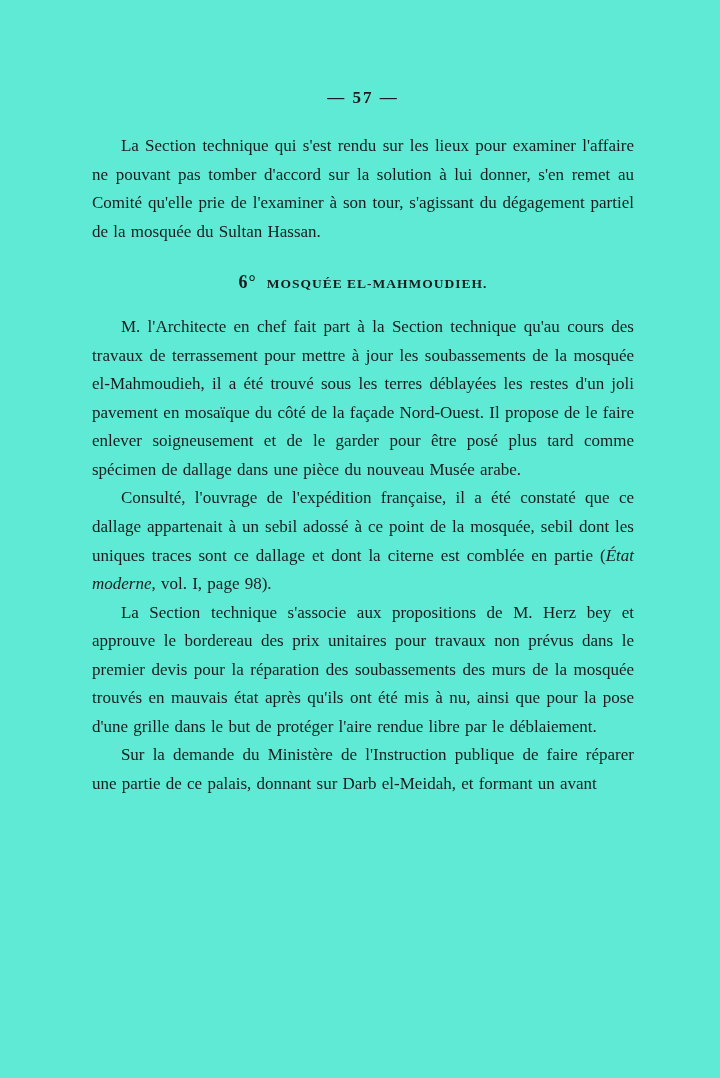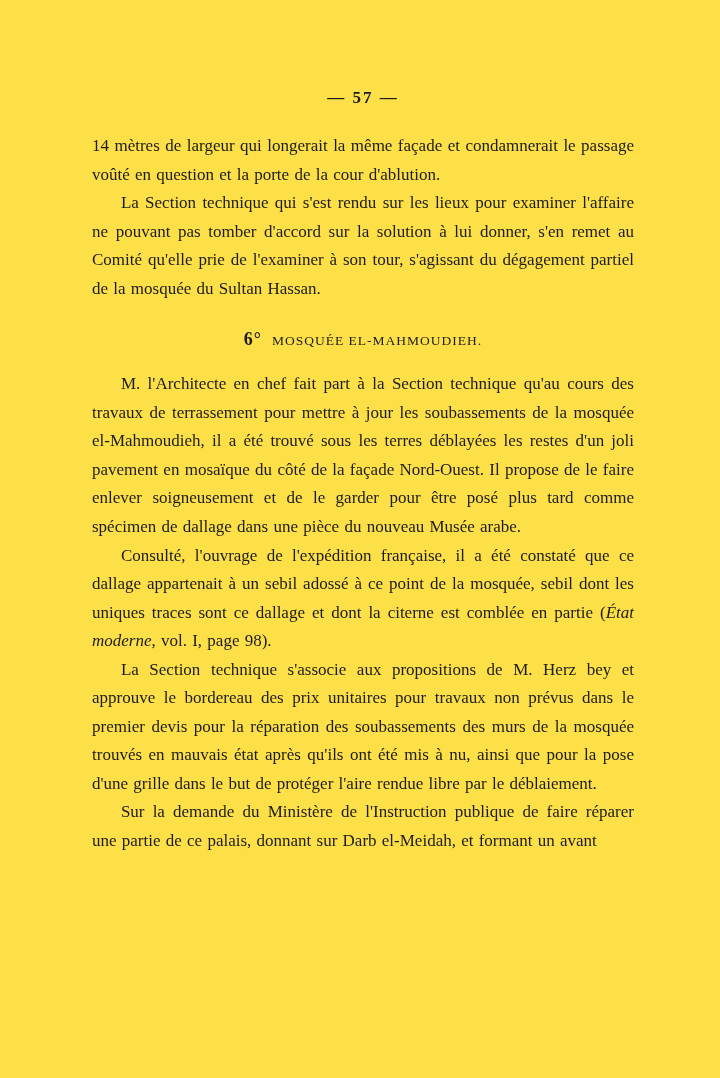--- a/index.html
+++ b/index.html
@@ -5,21 +5,21 @@
   html, body {
     margin: 0;
     padding: 0;
     background: #e8e8e6;
   }
   .page {
     position: relative;
     width: 720px;
     height: 1078px;
     margin: 0 auto;
-    background: #fde047;
+    background: #5eead4;
     box-sizing: border-box;
     padding: 88px 86px 40px 92px;
     font-family: "Liberation Serif", "DejaVu Serif", serif;
     color: #1c1c1e;
     overflow: hidden;
   }
   .page-number {
     text-align: center;
     font-size: 17px;
     font-weight: bold;
@@ -44,37 +44,36 @@
     text-indent: 0 !important;
   }
   .section-heading .heading-number {
     font-size: 18px;
     font-weight: bold;
     letter-spacing: 1px;
     margin-right: 10px;
   }
   .section-heading .heading-title {
     font-size: 13.5px;
-    font-weight: normal;
+    font-weight: bold;
     letter-spacing: 1px;
   }
   .italic-cite {
     font-style: italic;
   }
 </style>
 </head>
 <body>
 
 <div class="page">
 
   <div class="page-number">— 57 —</div>
 
   <div class="body-text">
 
-    <p class="no-indent">14 mètres de largeur qui longerait la même façade et condamnerait le passage voûté en question et la porte de la cour d'ablution.</p>
 
     <p>La Section technique qui s'est rendu sur les lieux pour examiner l'affaire ne pouvant pas tomber d'accord sur la solution à lui donner, s'en remet au Comité qu'elle prie de l'examiner à son tour, s'agissant du dégagement partiel de la mosquée du Sultan Hassan.</p>
 
     <div class="section-heading">
       <span class="heading-number">6°</span><span class="heading-title">MOSQUÉE EL-MAHMOUDIEH.</span>
     </div>
 
     <p>M. l'Architecte en chef fait part à la Section technique qu'au cours des travaux de terrassement pour mettre à jour les soubassements de la mosquée el-Mahmoudieh, il a été trouvé sous les terres déblayées les restes d'un joli pavement en mosaïque du côté de la façade Nord-Ouest. Il propose de le faire enlever soigneusement et de le garder pour être posé plus tard comme spécimen de dallage dans une pièce du nouveau Musée arabe.</p>
 
     <p><span>Consulté, l'ouvrage de l'expédition française, il a été constaté que ce dallage appartenait à un sebil adossé à ce point de la mosquée, sebil dont les uniques traces sont ce dallage et dont la citerne est comblée en partie (</span><span class="italic-cite">État moderne</span><span>, vol. I, page 98).</span></p>

